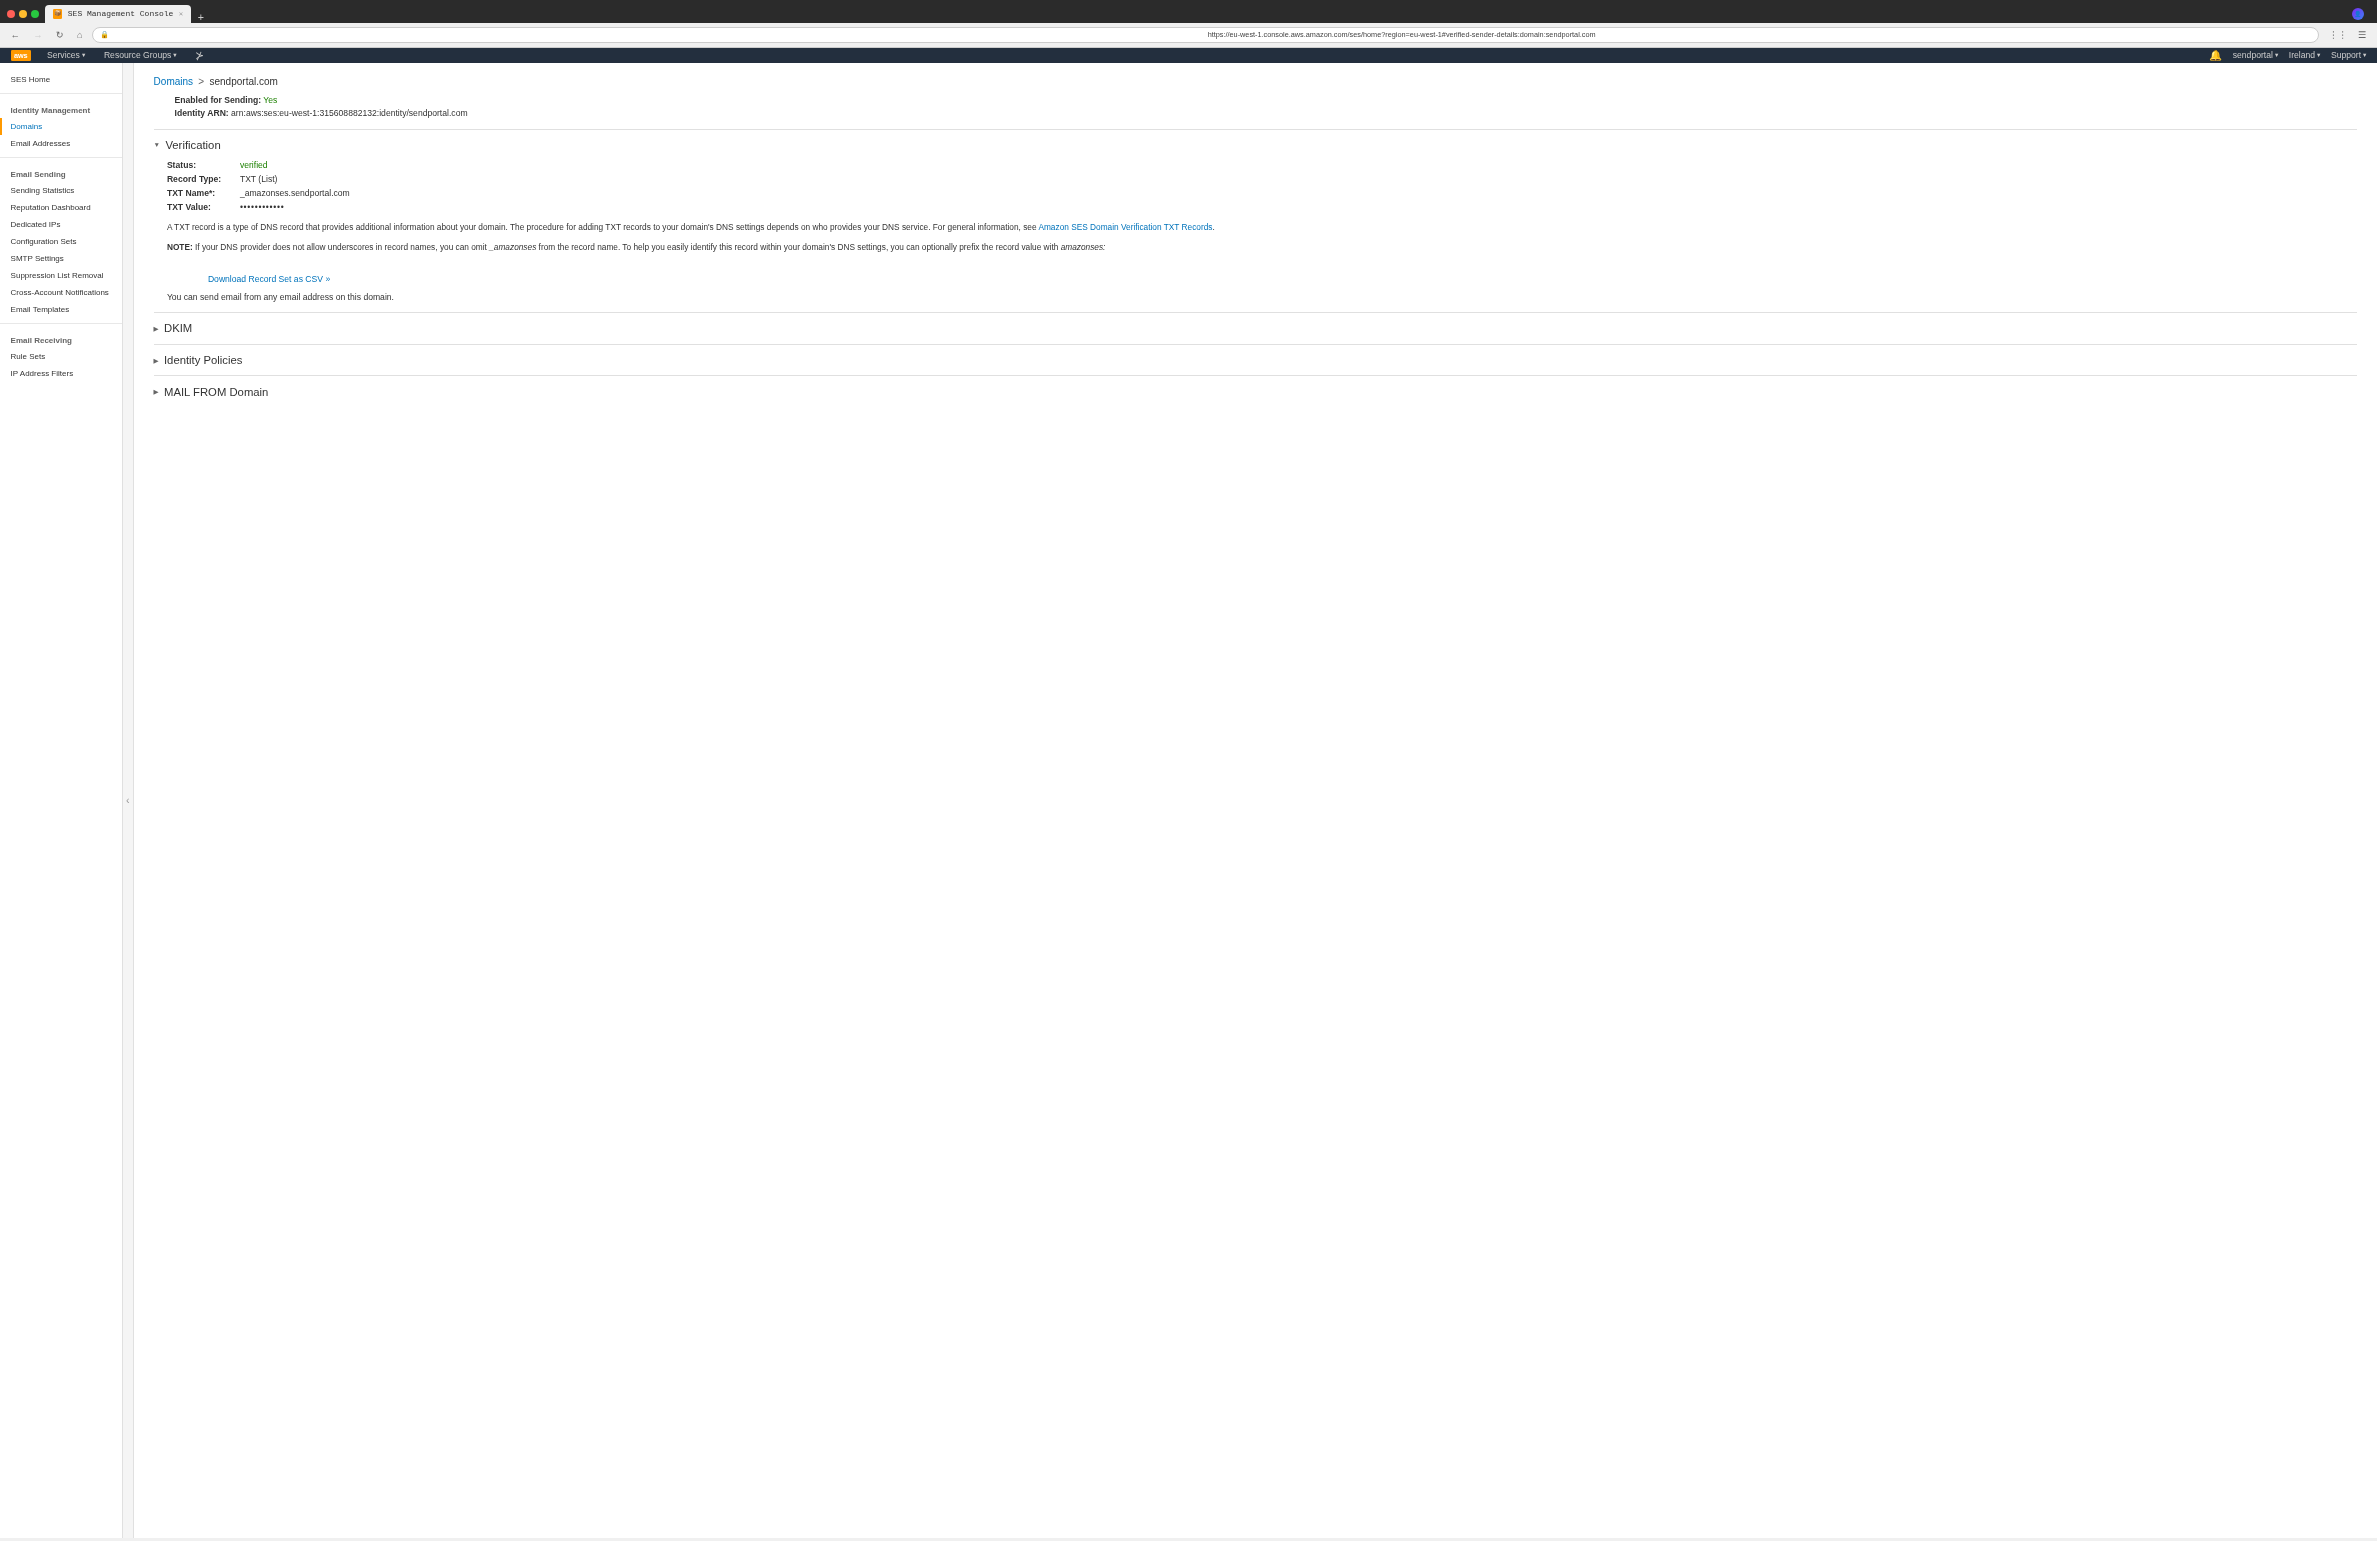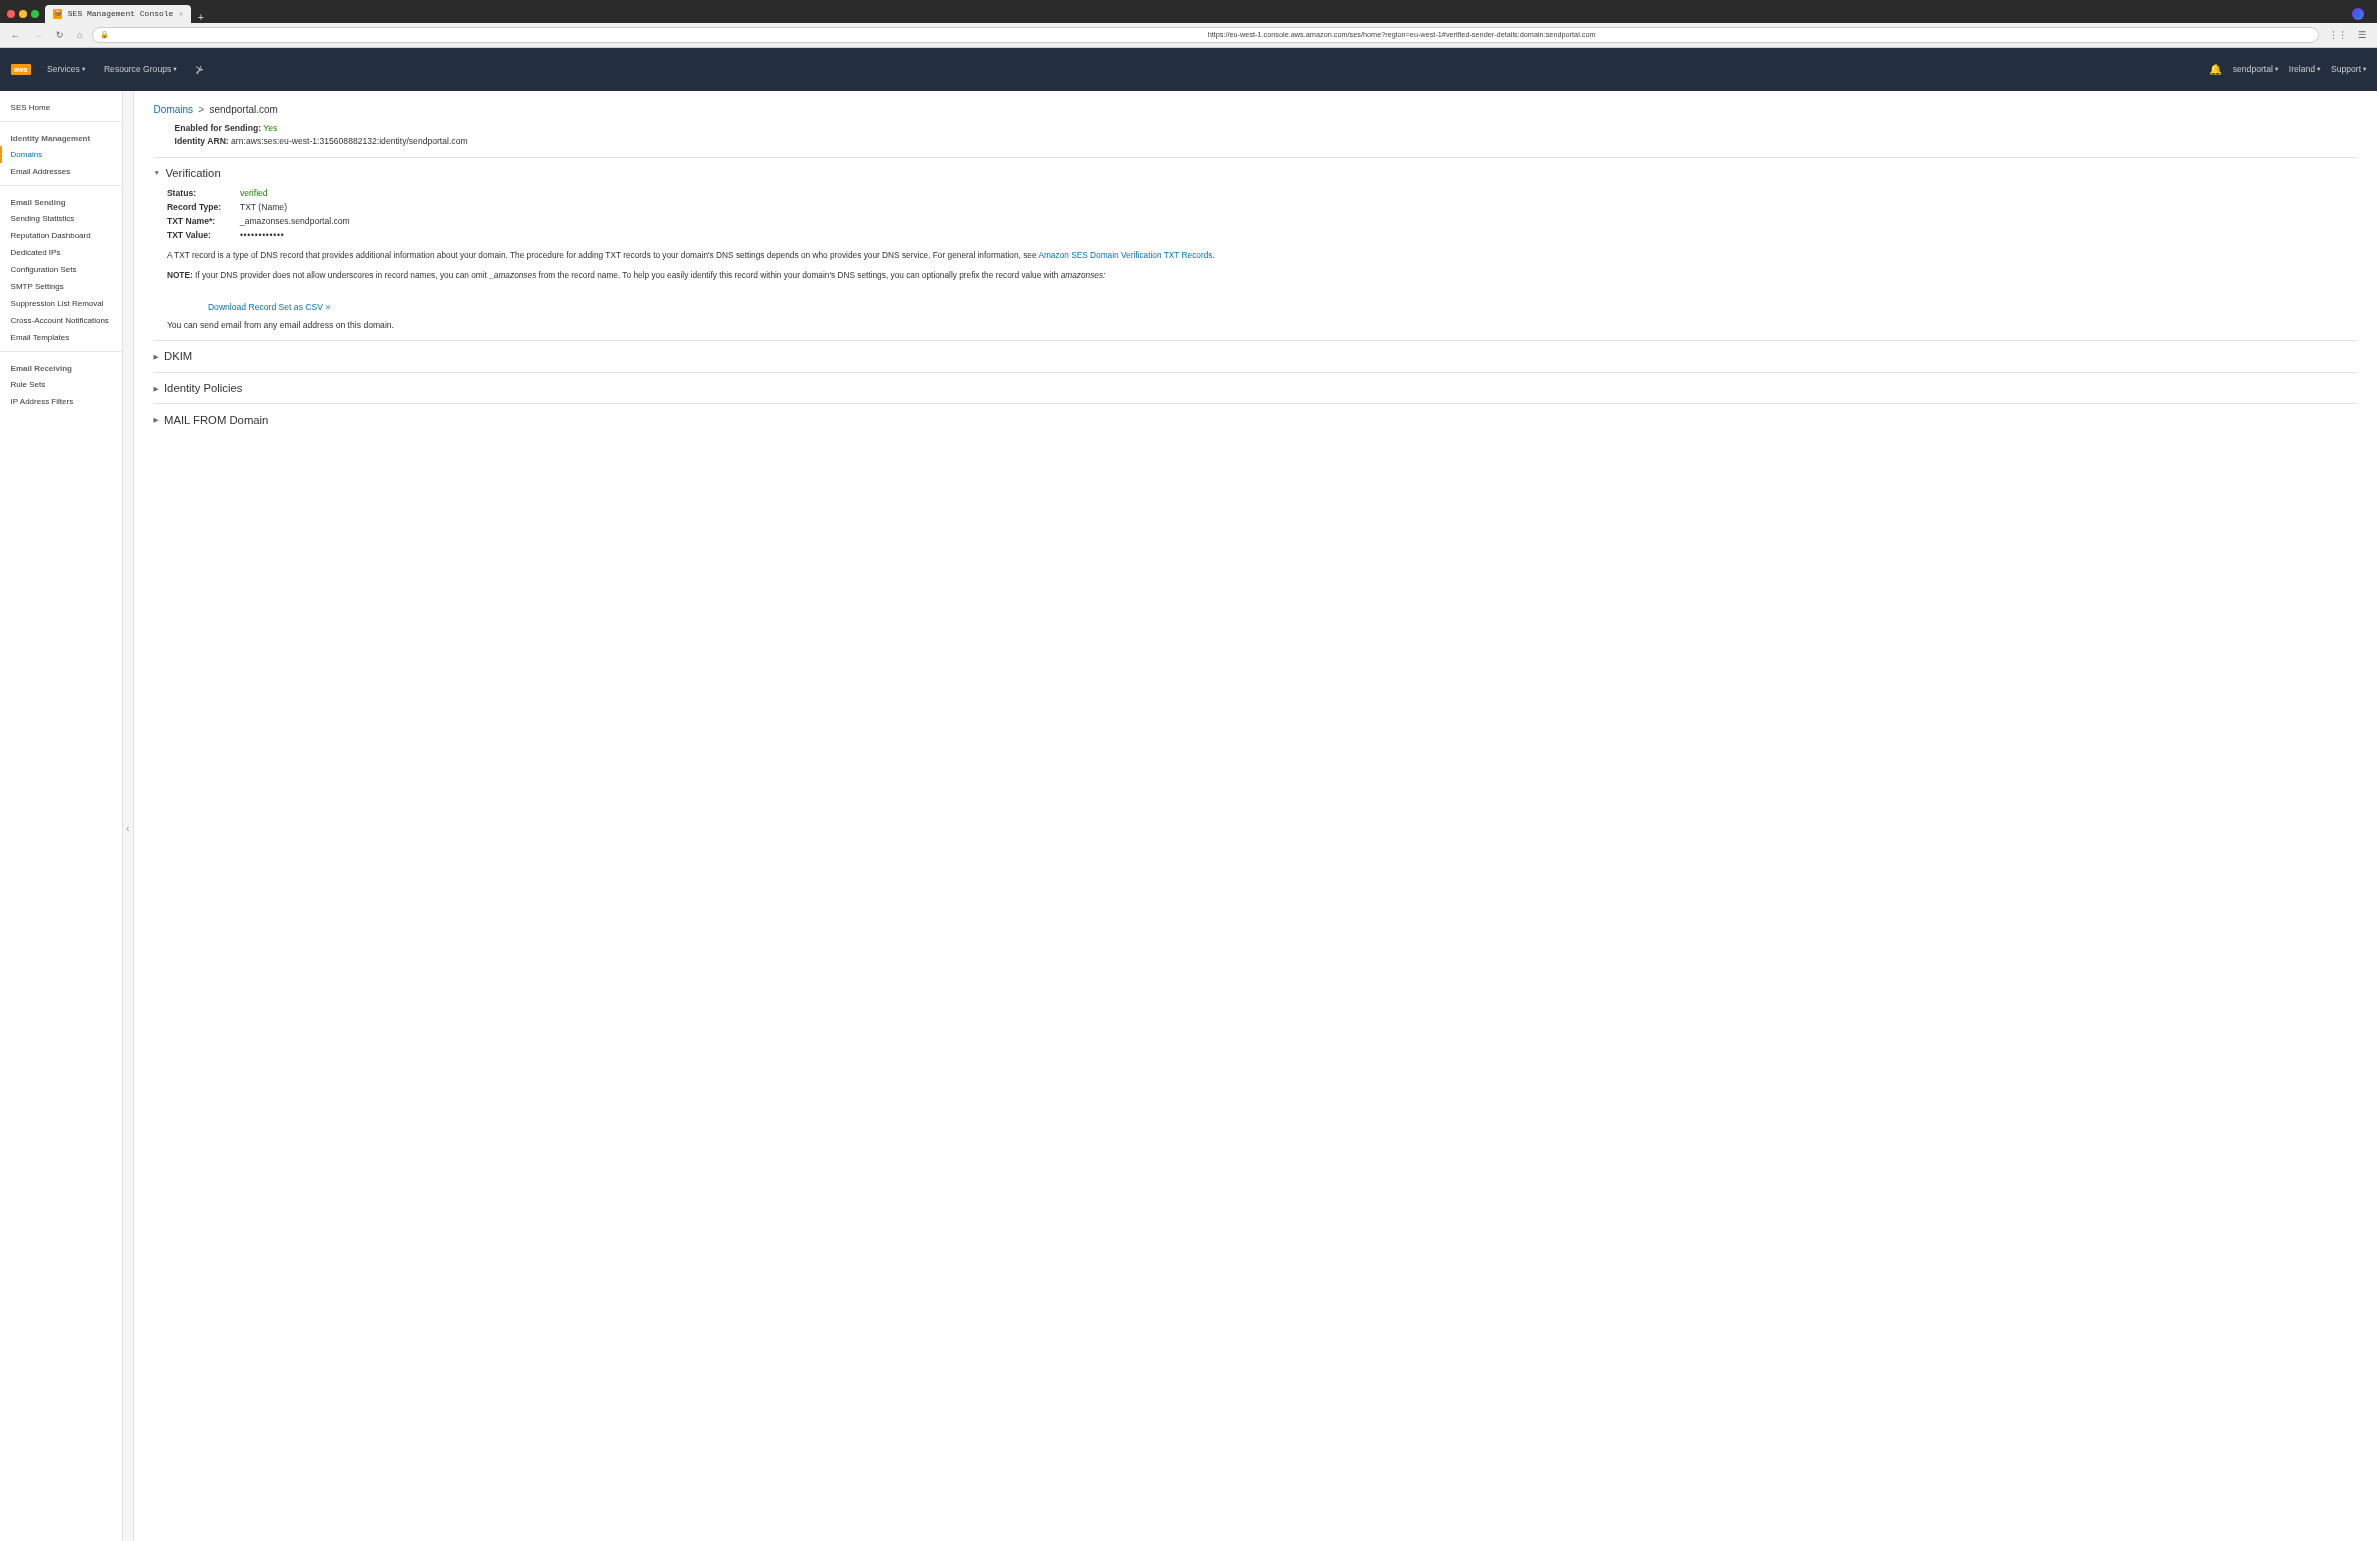--- a/index.html
+++ b/index.html
@@ -22,21 +22,21 @@
     .toolbar-right { display: flex; gap: 2.7px; }
 
     
     .traffic-lights { display: flex; gap: 4px; align-items: center; margin-right: 6.6px; }
     .light { width: 8px; height: 8px; border-radius: 50%; }
     .light-red { background: #ff5f57; }
     .light-yellow { background: #ffbd2e; }
     .light-green { background: #28c840; }
 
     
-    .aws-navbar { background: #232f3e; color: white; padding: 0 10.6px; display: flex; align-items: center; height: 43px; gap: 13.3px; }
+    .aws-navbar { background: #232f3e; color: white; padding: 0 10.6px; display: flex; align-items: center; height: 15px; gap: 13.3px; }
     .aws-logo { display: flex; align-items: center; gap: 2.7px; }
     .aws-logo-box { background: #ff9900; color: white; font-weight: bold; font-size: 7.3px; padding: 1.3px 3.3px; border-radius: 1.3px; }
     .nav-link { color: #ccc; font-size: 8.6px; cursor: pointer; display: flex; align-items: center; gap: 2px; padding: 0 2.7px; }
     .nav-spacer { flex: 1; }
     .nav-right { display: flex; align-items: center; gap: 10.6px; }
     .nav-bell { font-size: 10.6px; color: #ccc; cursor: pointer; }
     .nav-dropdown { color: #ccc; font-size: 8.6px; cursor: pointer; display: flex; align-items: center; gap: 2px; }
     .caret { font-size: 6.6px; }
 
     
@@ -252,21 +252,21 @@
         <span class="section-title">Verification</span>
       </div>
       <div class="section-content">
         <div class="detail-table">
           <div class="detail-row">
             <span class="detail-label">Status:</span>
             <span class="detail-value verified">verified</span>
           </div>
           <div class="detail-row">
             <span class="detail-label">Record Type:</span>
-            <span class="detail-value">TXT (Name)</span>
+            <span class="detail-value">TXT (List)</span>
           </div>
           <div class="detail-row">
             <span class="detail-label">TXT Name*:</span>
             <span class="detail-value">_amazonses.sendportal.com</span>
           </div>
           <div class="detail-row">
             <span class="detail-label">TXT Value:</span>
             <span class="detail-value masked">••••••••••••</span>
           </div>
         </div>

